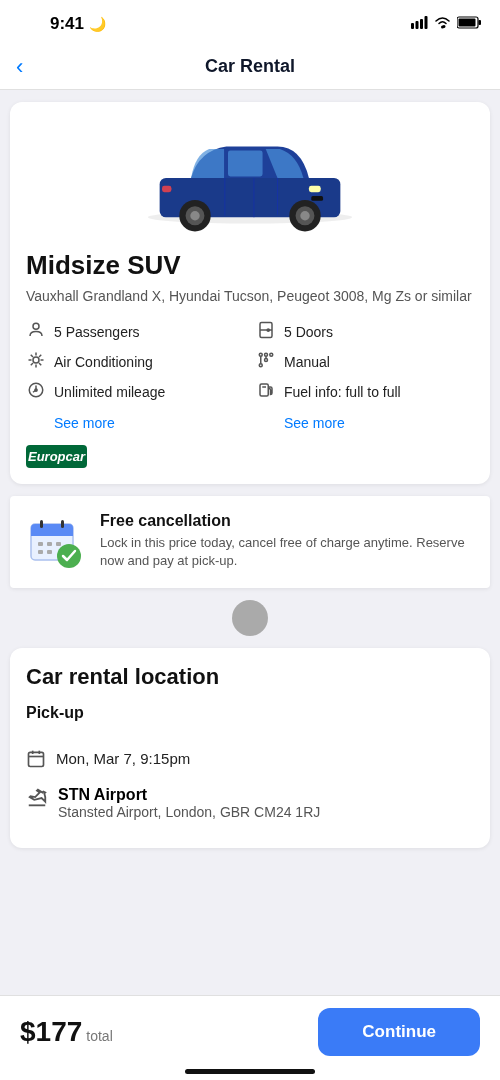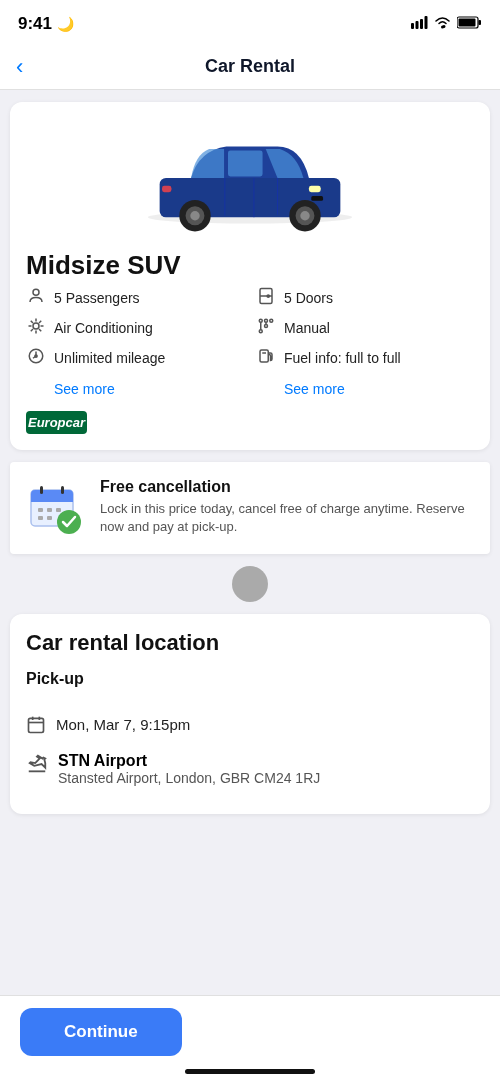--- a/index.html
+++ b/index.html
@@ -271,21 +271,21 @@
     }
 
     .page-bottom-pad {
       height: 100px;
     }
   </style>
 </head>
 <body>
 
 <div class="status-bar">
-  <div style="display:flex;align-items:center;gap:5px;">
+  <div style="display:flex;align-items:center;gap:5px;margin-left:32px;">
     <span class="status-time">9:41</span>
     <span style="font-size:14px;">🌙</span>
   </div>
   <div class="status-icons">
     <span>
       <svg width="17" height="13" viewBox="0 0 17 13">
         <rect x="0" y="7" width="3" height="6" rx="1" fill="#000"></rect>
         <rect x="4.5" y="5" width="3" height="8" rx="1" fill="#000"></rect>
         <rect x="9" y="3" width="3" height="10" rx="1" fill="#000"></rect>
         <rect x="13.5" y="0" width="3" height="13" rx="1" fill="#000"></rect>
@@ -344,20 +344,21 @@
 
       <rect x="215" y="75" width="15" height="8" rx="3" fill="#ffffaa"></rect>
 
       <rect x="28" y="75" width="12" height="8" rx="3" fill="#ff4444" opacity="0.8"></rect>
 
       <rect x="218" y="88" width="15" height="6" rx="2" fill="#111"></rect>
     </svg>
   </div>
 
   <h1 class="car-title">Midsize SUV</h1>
+  <p class="car-subtitle">Vauxhall Grandland X, Hyundai Tucson, Peugeot 3008, Mg Zs or similar</p>
 
   
   <div class="features-grid">
 
     <div class="feature-item">
       <span class="feature-icon">
         <svg width="18" height="18" viewBox="0 0 24 24" fill="none" stroke="#555" stroke-width="2">
           <circle cx="12" cy="7" r="4"></circle>
           <path d="M4 20 Q4 14 12 14 Q20 14 20 20"></path>
         </svg>
@@ -495,16 +496,20 @@
     <div>
       <div class="airport-name">STN Airport</div>
       <div class="airport-address">Stansted Airport, London, GBR CM24 1RJ</div>
     </div>
   </div>
 </div>
 
 <div class="page-bottom-pad"></div>
 
 <div class="bottom-bar">
+  <div class="price-container">
+    <span class="price-amount">$177</span>
+    <span class="price-label">total</span>
+  </div>
   <button class="continue-btn">Continue</button>
 </div>
 
 <div class="home-indicator"></div>
 
 </body></html>

